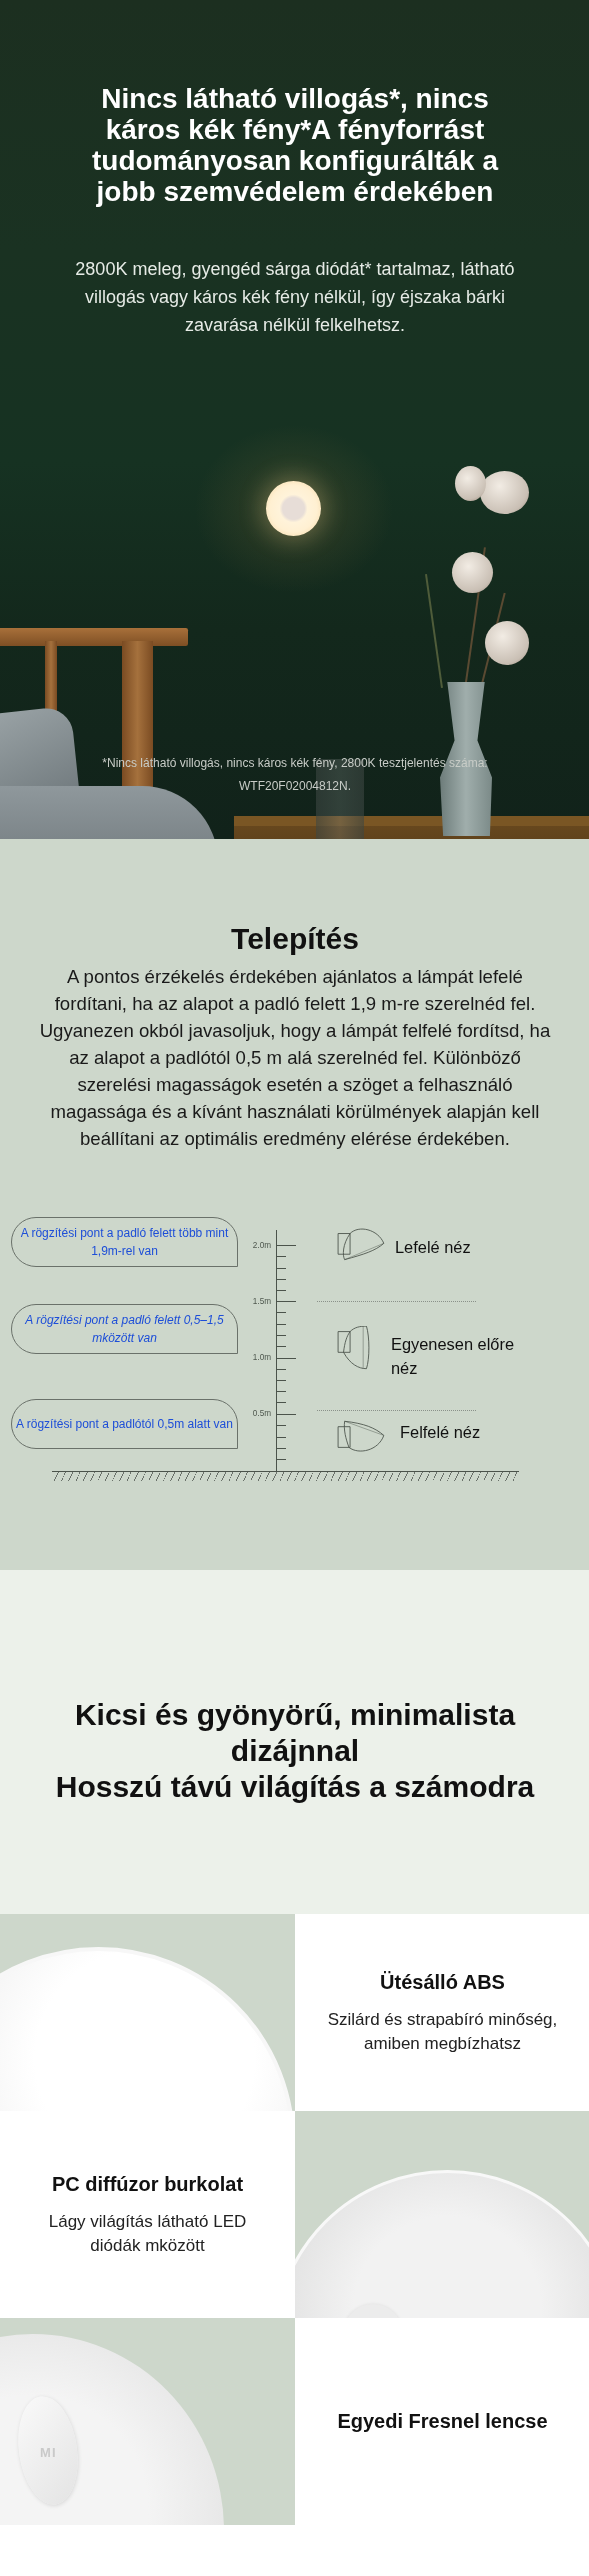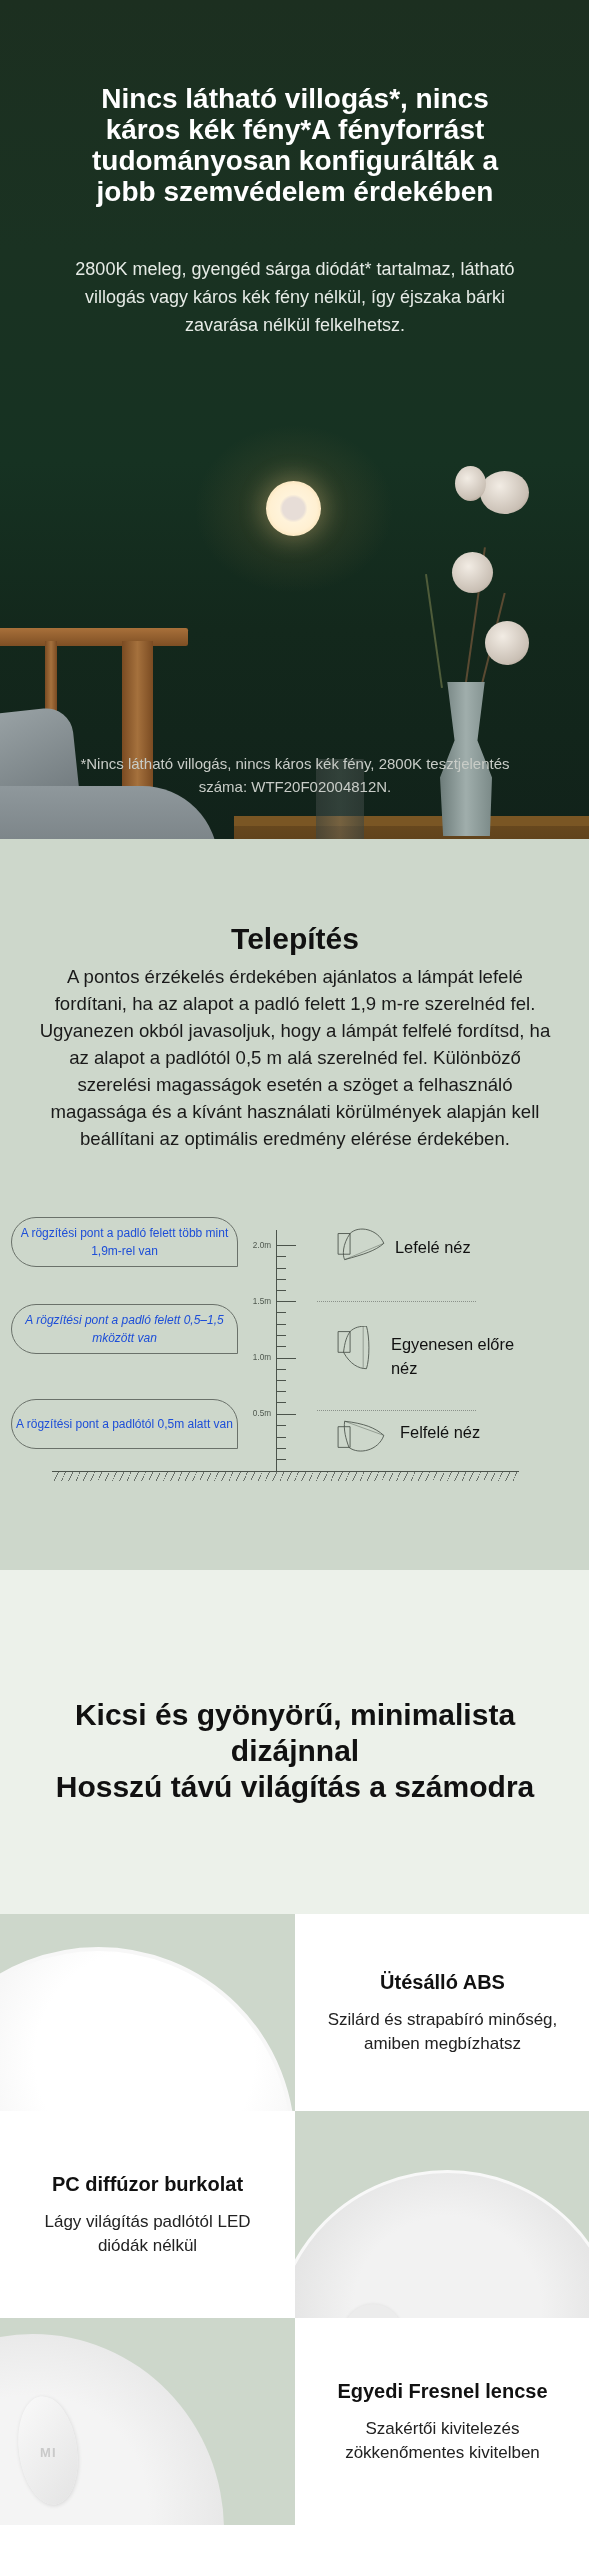--- a/index.html
+++ b/index.html
@@ -35,21 +35,21 @@
   .duvet { position: absolute; left: -11px; top: 786px; width: 229px; height: 109px; background: linear-gradient(180deg,#8f989c,#6a7276); border-radius: 0 76px 0 0; }
   
   .stand { position: absolute; left: 234px; top: 816px; width: 371px; height: 66px; background: linear-gradient(180deg,#6b4a1f,#4e3616); border-radius: 3.3px 0 0 0; }
   .stand-top { position: absolute; left: 234px; top: 816px; width: 371px; height: 9.8px; background: #7a5624; }
   .glass { position: absolute; left: 316px; top: 759px; width: 48px; height: 81px; background: linear-gradient(90deg,rgba(60,70,66,0.6),rgba(110,120,116,0.35),rgba(60,70,66,0.6)); border-radius: 1.1px; }
   .vase { position: absolute; left: 440px; top: 682px; width: 52px; height: 154px; background: linear-gradient(90deg,#6d7c7a,#a0aeac,#7b8a88); clip-path: polygon(14% 0,86% 0,72% 38%,100% 62%,96% 100%,6% 100%,0 62%,28% 38%); }
   .stem { position: absolute; width: 1.6px; background: #5a4a32; transform-origin: bottom center; }
   .cotton { position: absolute; border-radius: 50%; background: radial-gradient(circle at 40% 35%, #f2ece4, #c9bfb4 70%, #8f7a6b 100%); }
   .hero-note {
     position: absolute; left: 0; top: 752px; width: 590px; text-align: center;
-    font-size: 15px; line-height: 23px; color: #c8ccc7; padding: 0 66px;
+    font-size: 12px; line-height: 23px; color: #c8ccc7; padding: 0 66px;
   }
 
   
   .install { position: relative; width: 590px; height: 731px; background: #cdd7cb; }
   .install-title {
     position: absolute; left: 0; top: 59px; width: 590px; text-align: center;
     font-size: 30px; font-weight: 700; color: #111; margin-top: 24px;
   }
   .install-body {
     position: absolute; left: 0; top: 124px; width: 590px; text-align: center;
@@ -196,30 +196,29 @@
   <div class="cell img" style="left:0; top:0; height:197px;">
     <div class="dome" style="left:-98px; top:33px; width:393px; height:393px; background: radial-gradient(circle at 62% 28%, #ffffff 0 30%, #f1f1f1 55%, #dcdcdc 75%, #c8c8c8 100%); border:4.4px solid #f7f7f7;"></div>
   </div>
   <div class="cell txt" style="left:295px; top:0; height:197px;">
     <div class="feat-title">Ütésálló ABS</div>
     <div class="feat-desc">Szilárd és strapabíró minőség, amiben megbízhatsz</div>
   </div>
 
   <div class="cell txt" style="left:0; top:197px; height:207px;">
     <div class="feat-title">PC diffúzor burkolat</div>
-    <div class="feat-desc">Lágy világítás padlótól LED diódák nélkül</div>
+    <div class="feat-desc">Lágy világítás látható LED diódák mközött</div>
   </div>
   <div class="cell img" style="left:295px; top:197px; height:207px;">
     <div class="dome" style="left:-22px; top:59px; width:349px; height:349px; background: radial-gradient(circle at 50% 40%, #f2f2f2 0 35%, #e4e4e4 60%, #d2d2d2 100%); border:3.3px solid #f8f8f8;"></div>
     <div class="dome" style="left:48px; top:193px; width:60px; height:60px; background:#ececec; box-shadow:0 0 3.3px rgba(0,0,0,0.08);"></div>
   </div>
 
   <div class="cell img" style="left:0; top:404px; height:207px;">
     <div class="dome" style="left:-158px; top:16.4px; width:382px; height:393px; background: radial-gradient(circle at 50% 45%, #f4f4f4 0 40%, #e6e6e6 70%, #d6d6d6 100%);"></div>
     <div class="dome" style="left:18.6px; top:78px; width:58px; height:109px; background: linear-gradient(135deg,#fafafa,#e3e3e3); transform:rotate(-8deg); box-shadow:0.5px 1.1px 4.4px rgba(0,0,0,0.12);"></div>
     <div style="position:absolute; left:40px; top:127px; font-size:13px; font-weight:700; color:#c9c9c9; letter-spacing:1.1px;">MI</div>
   </div>
   <div class="cell txt" style="left:295px; top:404px; height:207px;">
     <div class="feat-title">Egyedi Fresnel lencse</div>
-    <div class="feat-desc">Szakértői kivitelezés zökkenőmentes kivitelben</div>
   </div>
 </section>
 
 
 </body></html>

